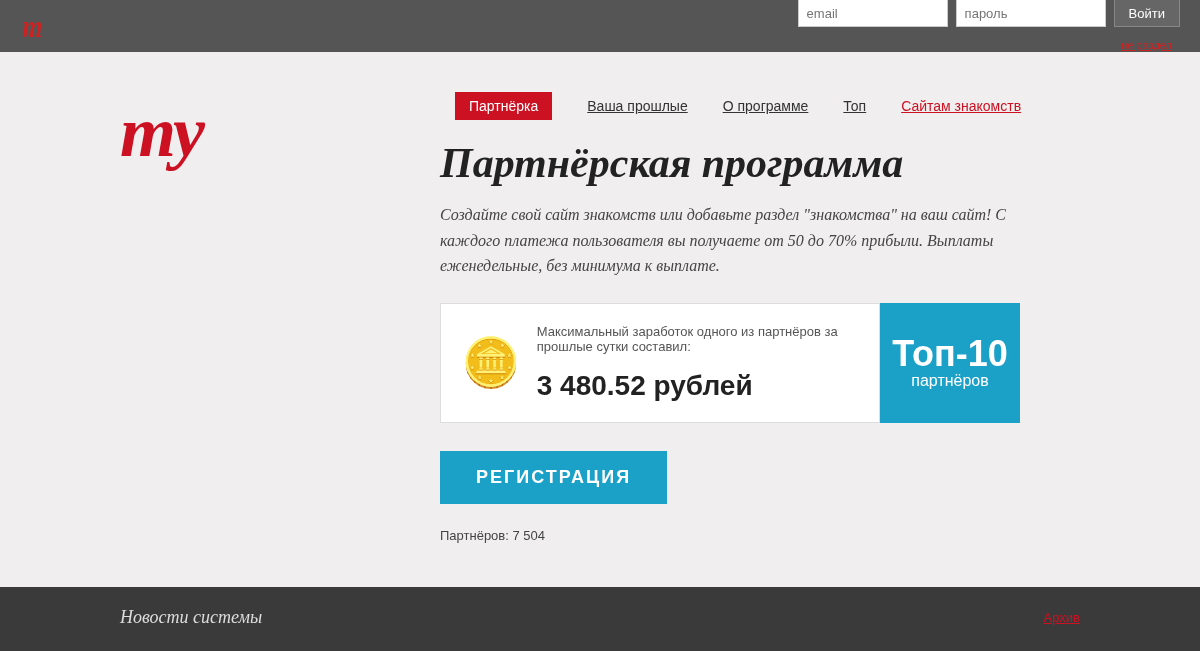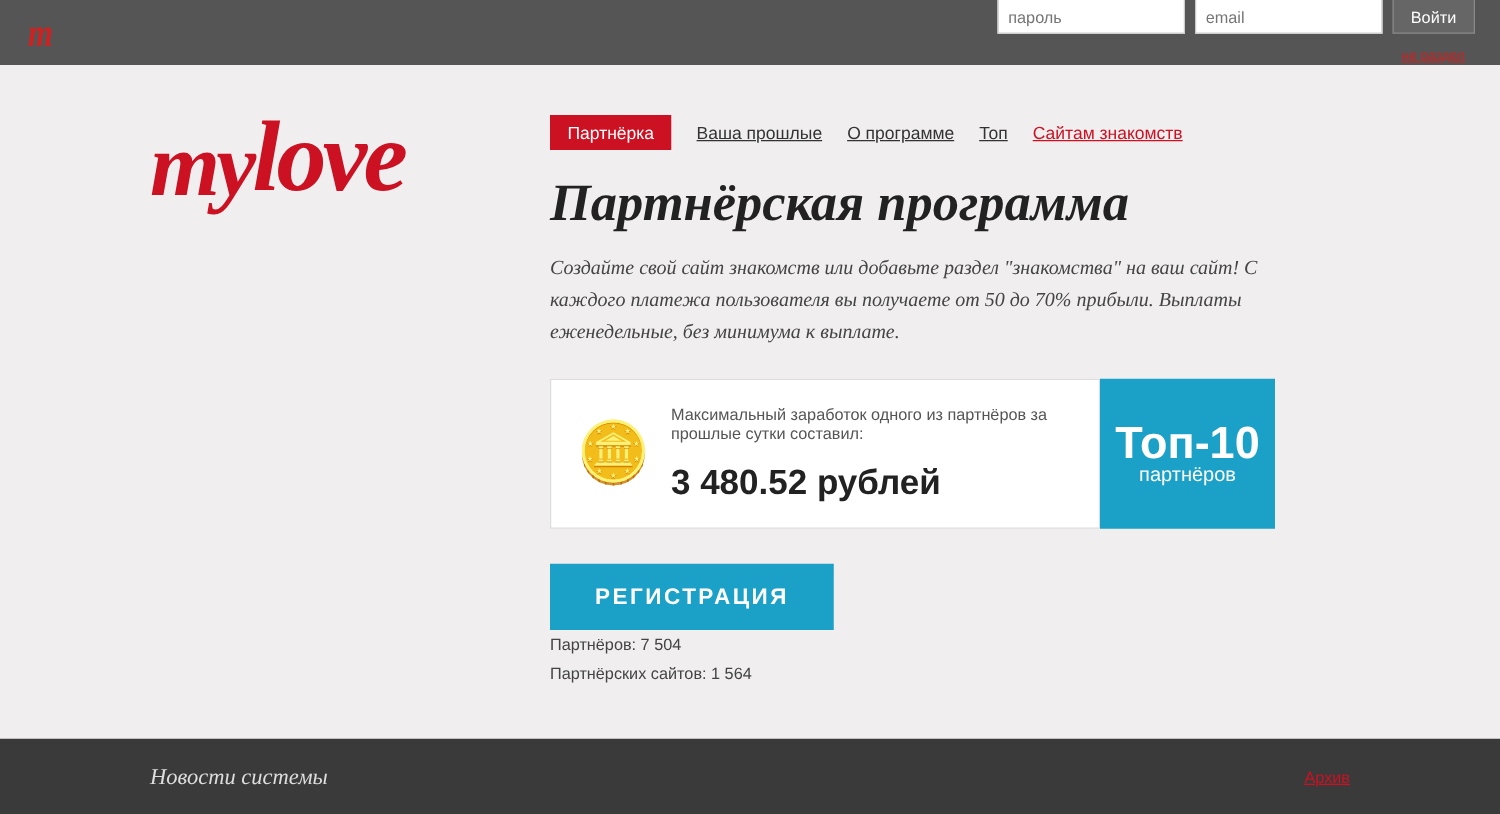--- a/index.html
+++ b/index.html
@@ -73,20 +73,21 @@
       display: flex;
       gap: 20px;
       margin-bottom: 20px;
       align-items: center;
     }
     .nav-tab {
       font-size: 14px;
       cursor: pointer;
       text-decoration: none;
       color: #333;
+      margin-left: 15px;
     }
     .nav-tab.active {
       background: #cc1122;
       color: white;
       padding: 6px 14px;
       text-decoration: none;
     }
     .nav-tab.link-style {
       color: #333;
       text-decoration: underline;
@@ -174,21 +175,21 @@
     
     .register-btn {
       background: #1ba0c8;
       color: white;
       border: none;
       padding: 16px 36px;
       font-size: 18px;
       font-weight: bold;
       letter-spacing: 2px;
       cursor: pointer;
-      margin-bottom: 0;
+      margin-bottom: 20px;
       text-transform: uppercase;
     }
 
     
     .stats-footer {
       font-size: 13px;
       color: #444;
       line-height: 1.8;
     }
 
@@ -255,37 +256,36 @@
   </style>
 </head>
 <body>
 
 <div class="header">
   <div>
     <span class="header-m">m</span>
   </div>
   <div class="header-right">
     <div class="header-inputs">
+      <input class="header-input" type="text" placeholder="email" style="">
       <input class="header-input" type="password" placeholder="пароль" style="">
-      <input class="header-input" type="text" placeholder="email" style="">
       <button class="header-login-btn">Войти</button>
     </div>
     <div style="margin-right: 4px;">
       <a class="forgot-link">не раздел</a>
     </div>
   </div>
 </div>
 
 <div style="background: #f0eeee;">
   <div class="main-content">
 
     <div class="logo-section">
       <div class="logo-wrapper">
         <div class="logo-my">my</div>
-        <div class="logo-love">love</div>
       </div>
     </div>
 
     <div class="right-section">
       
       <div class="nav-tabs">
         <a class="nav-tab active">Партнёрка</a>
         <a class="nav-tab link-style">Ваша прошлые</a>
         <a class="nav-tab link-style">О программе</a>
         <a class="nav-tab link-style">Топ</a>
@@ -312,21 +312,20 @@
           <div class="top-box-sub">партнёров</div>
         </div>
       </div>
 
       
       <button class="register-btn">РЕГИСТРАЦИЯ</button>
 
       
       <div class="stats-footer">
         <div>Партнёров: 7 504</div>
-        <div>Партнёрских сайтов: 1 564</div>
       </div>
     </div>
   </div>
 </div>
 
 <div class="news-section">
   <div class="news-header">
     <div class="news-title">Новости системы</div>
     <a class="news-archive-link">Архив</a>
   </div>

